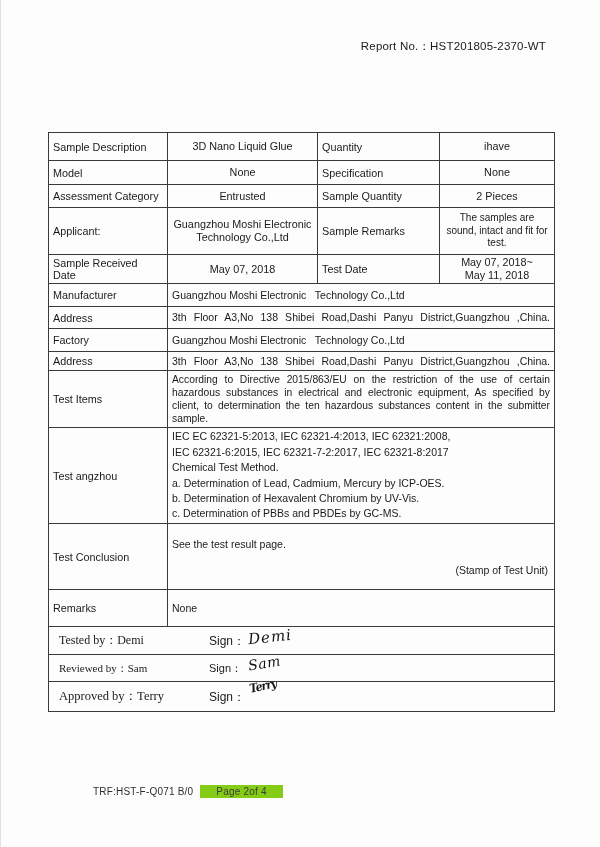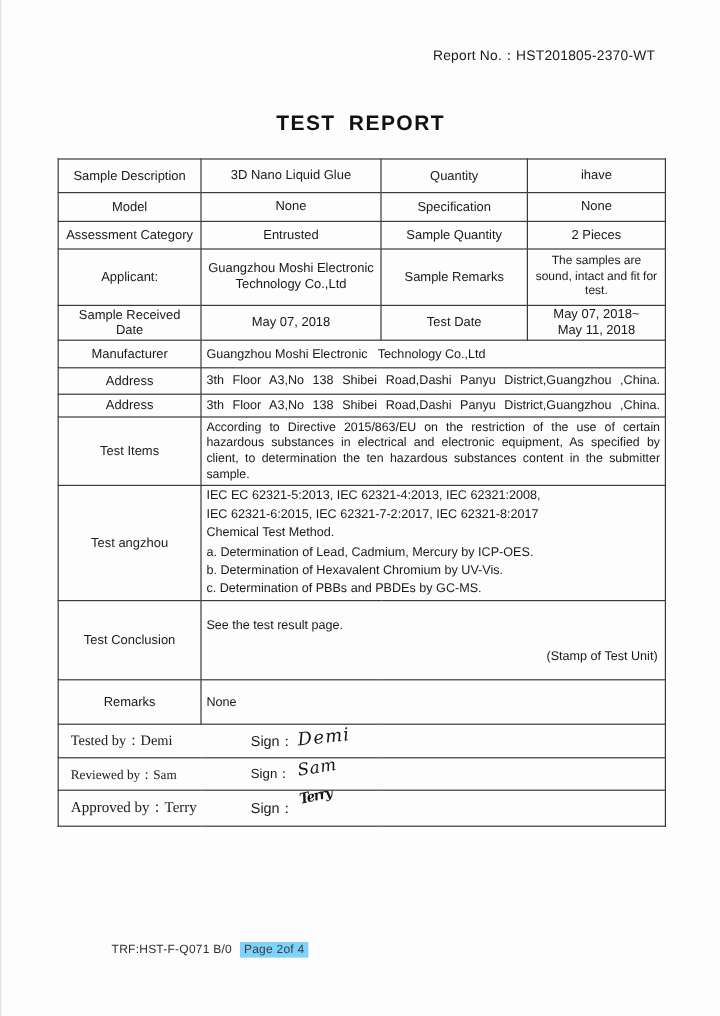--- a/index.html
+++ b/index.html
@@ -26,21 +26,21 @@
     width:506px;border-collapse:collapse;table-layout:fixed;
     font-size:10.8px;color:#1a1a1a;
   }
   table.report td{
     border:1px solid #3a3a3a;
     padding:1px 4px;
     vertical-align:middle;
     box-sizing:border-box;
     overflow:hidden;
   }
-  td.lbl{text-align:center;}
+  td.lbl{text-align:left;}
   td.val-c{text-align:center;line-height:13px;}
   td.val-l{text-align:left;padding:1px 6px;font-size:10.5px;}
   td.small{font-size:10px;line-height:12.5px;}
   td.pre{white-space:pre-wrap;}
   .line{line-height:15px;}
   .line.j{
     text-align:justify;text-align-last:justify;
     white-space:nowrap;overflow:hidden;
   }
   td.para{vertical-align:top;padding-top:3px;margin-top:40px;}
@@ -61,32 +61,31 @@
     color:#141414;
   }
   .autograph.demi{top:1px;font-size:15px;transform:rotate(-6deg);letter-spacing:1px;}
   .autograph.sam{top:0;font-size:14px;transform:rotate(-9deg);letter-spacing:.5px;}
   .autograph.terry{top:-3px;font-size:12px;transform:rotate(-12deg) scaleX(.9);letter-spacing:-1px;font-weight:700;}
   .footer{
     position:absolute;left:92px;top:786px;
     font-size:10px;color:#2e2e2e;letter-spacing:.2px;
   }
   .footer .page-badge{
-    background:#7dd3fc;color:#3d3d3d;
-    padding:1px 3px;margin-left:7px;
+    background:#84cc16;color:#3d3d3d;
+    padding:1px 16px;margin-left:7px;
   }
 </style>
 </head>
 <body>
 
 <div class="page">
 
   <div class="report-no">Report No.：HST201805-2370-WT</div>
 
-  <div class="doc-title">TEST REPORT</div>
 
   <table class="report">
     <colgroup>
       <col style="width:119px">
         <col style="width:150px">
         <col style="width:122px">
         <col style="width:115px">
     </colgroup>
     <tbody>
       <tr style="height:28px">
@@ -125,20 +124,24 @@
       <tr style="height:23px">
         <td class="lbl">Manufacturer</td>
         <td class="val-l pre" colspan="3">Guangzhou Moshi Electronic   Technology Co.,Ltd</td>
       </tr>
       <tr style="height:22px">
         <td class="lbl">Address</td>
         <td class="val-l" colspan="3">
           <div class="line j">3th Floor A3,No 138 Shibei Road,Dashi Panyu District,Guangzhou ,China.</div>
         </td>
       </tr>
+      <tr style="height:23px">
+        <td class="lbl">Factory</td>
+        <td class="val-l pre" colspan="3">Guangzhou Moshi Electronic   Technology Co.,Ltd</td>
+      </tr>
       <tr style="height:19px">
         <td class="lbl">Address</td>
         <td class="val-l" colspan="3">
           <div class="line j">3th Floor A3,No 138 Shibei Road,Dashi Panyu District,Guangzhou ,China.</div>
         </td>
       </tr>
       <tr style="height:57px">
         <td class="lbl">Test Items</td>
         <td class="val-l para" colspan="3">
           <div class="line j">According to Directive 2015/863/EU on the restriction of the use of certain</div>

